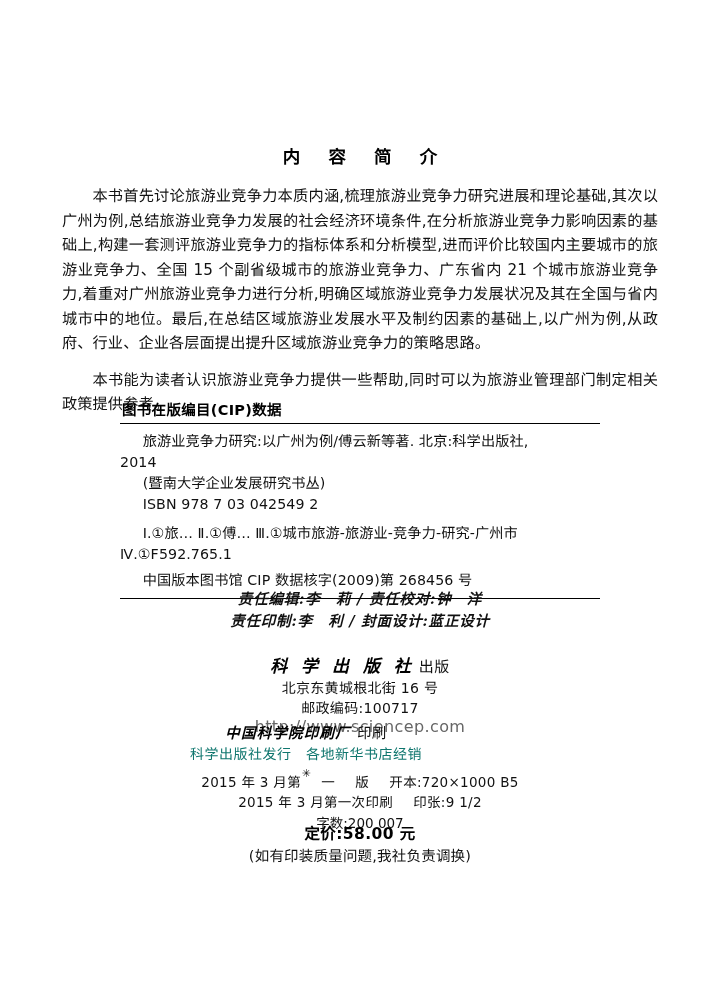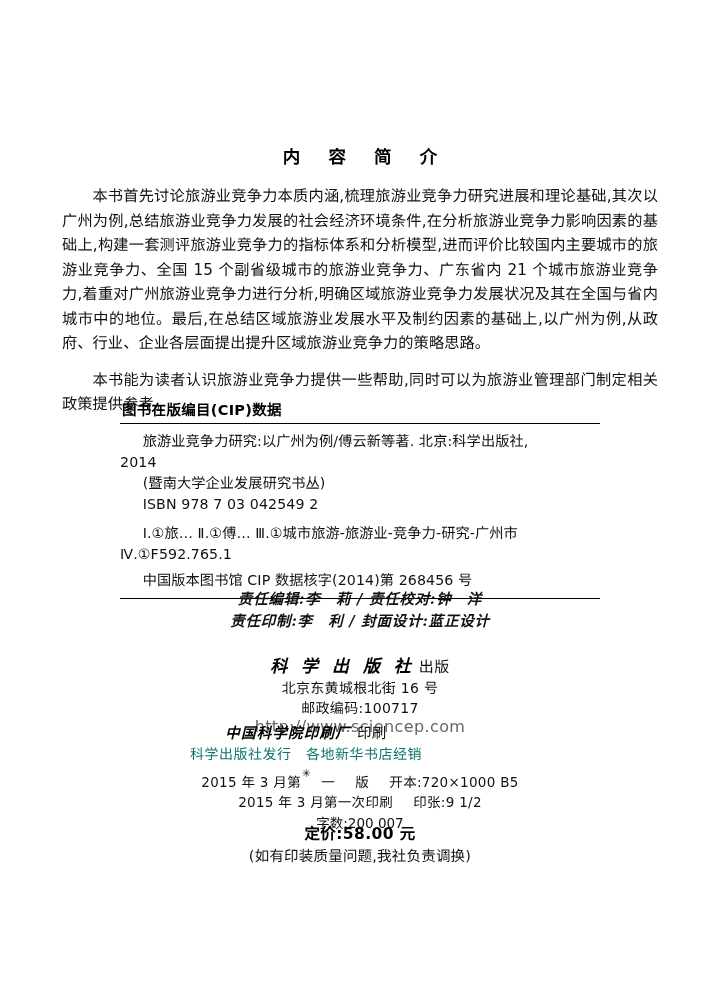--- a/index.html
+++ b/index.html
@@ -270,21 +270,21 @@
     <hr class="cip-rule">
     <div class="cip-body">
       <p class="cip-line indent">旅游业竞争力研究:以广州为例/傅云新等著.    北京:科学出版社,</p>
       <p class="cip-line">2014</p>
       <p class="cip-line indent">(暨南大学企业发展研究书丛)</p>
       <p class="cip-line indent">ISBN 978 7 03 042549 2</p>
       <div class="cip-gap"></div>
       <p class="cip-line indent">Ⅰ.①旅…  Ⅱ.①傅…  Ⅲ.①城市旅游-旅游业-竞争力-研究-广州市</p>
       <p class="cip-line">Ⅳ.①F592.765.1</p>
       <div class="cip-gap-sm"></div>
-      <p class="cip-line indent">中国版本图书馆 CIP 数据核字(2014)第 268456 号</p>
+      <p class="cip-line indent">中国版本图书馆 CIP 数据核字(2009)第 268456 号</p>
     </div>
     <hr class="cip-rule">
   </section>
 
   <section class="resp-block">
     <p class="resp-line">责任编辑:李　莉 / 责任校对:钟　洋</p>
     <p class="resp-line">责任印制:李　利 / 封面设计:蓝正设计</p>
   </section>
 
   <section class="pub-block">

